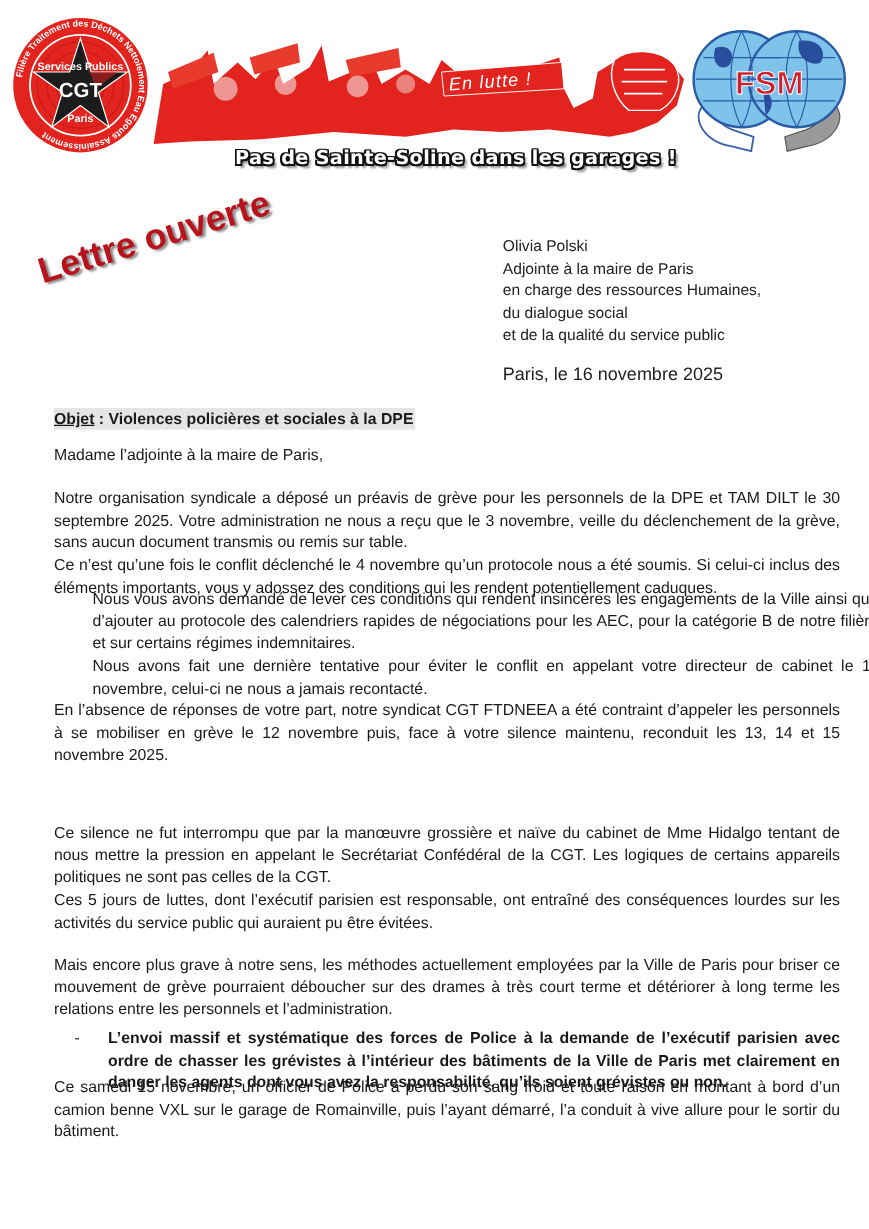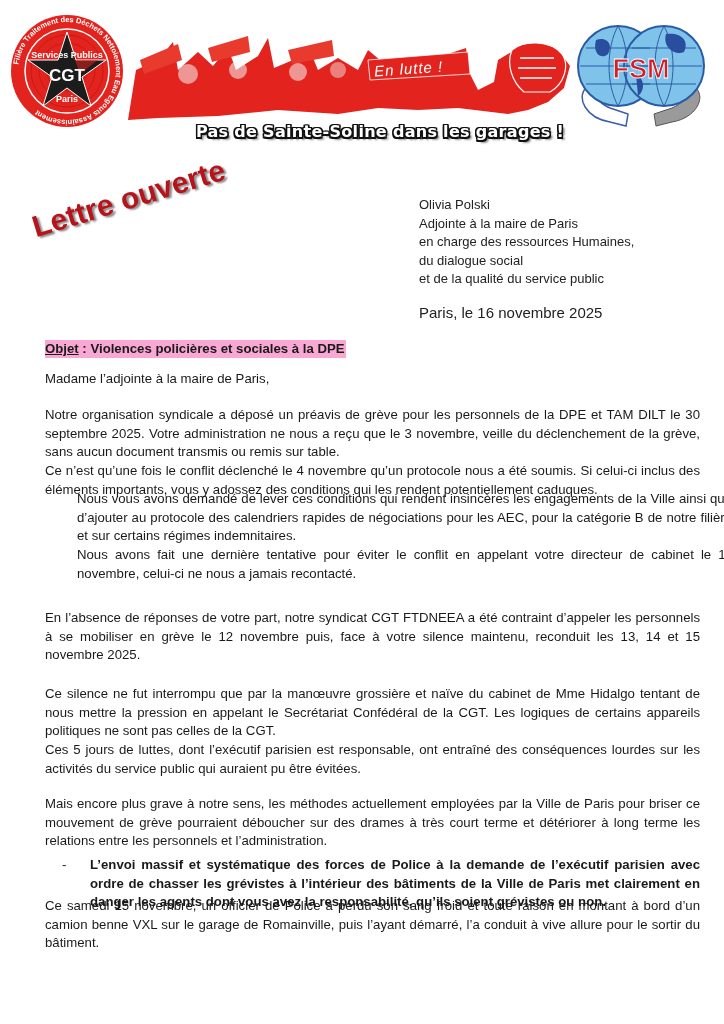--- a/index.html
+++ b/index.html
@@ -19,26 +19,26 @@
 
     
     .recipient { position:absolute; left:419px; top:196px; font-size:13px; line-height:18.5px; color:#222; }
     .recipient div { white-space:nowrap; }
     .date { position:absolute; left:419px; top:304px; font-size:15px; color:#222; }
 
     
     .body-text { position:absolute; left:45px; width:655px; font-size:13.2px; line-height:18.7px; color:#1a1a1a; }
     .p { margin:0; text-align:justify; }
     .objet { top:340px; }
-    .objet .hl { background:#f9a8d4; font-weight:bold; padding:1px 1px 2px 0; }
+    .objet .hl { background:#e5e5e5; font-weight:bold; padding:1px 1px 2px 0; }
     .objet .u { text-decoration:underline; }
     .salut { top:370px; }
     .p1 { top:406px; }
     .p2 { top:490px;margin-left:32px; }
-    .p3 { top:609px; }
+    .p3 { top:583px; }
     .p4 { top:685px; }
     .p5 { top:741px; }
     .p6 { top:795px; }
     .bullet { top:856px; left:62px; width:638px; font-weight:bold; display:flex; }
     .bullet .dash { width:28px; flex:0 0 28px; font-weight:normal; }
     .bullet .btext { flex:1; text-align:justify; }
     .p7 { top:897px; }
   </style>
 </head>
 <body>

